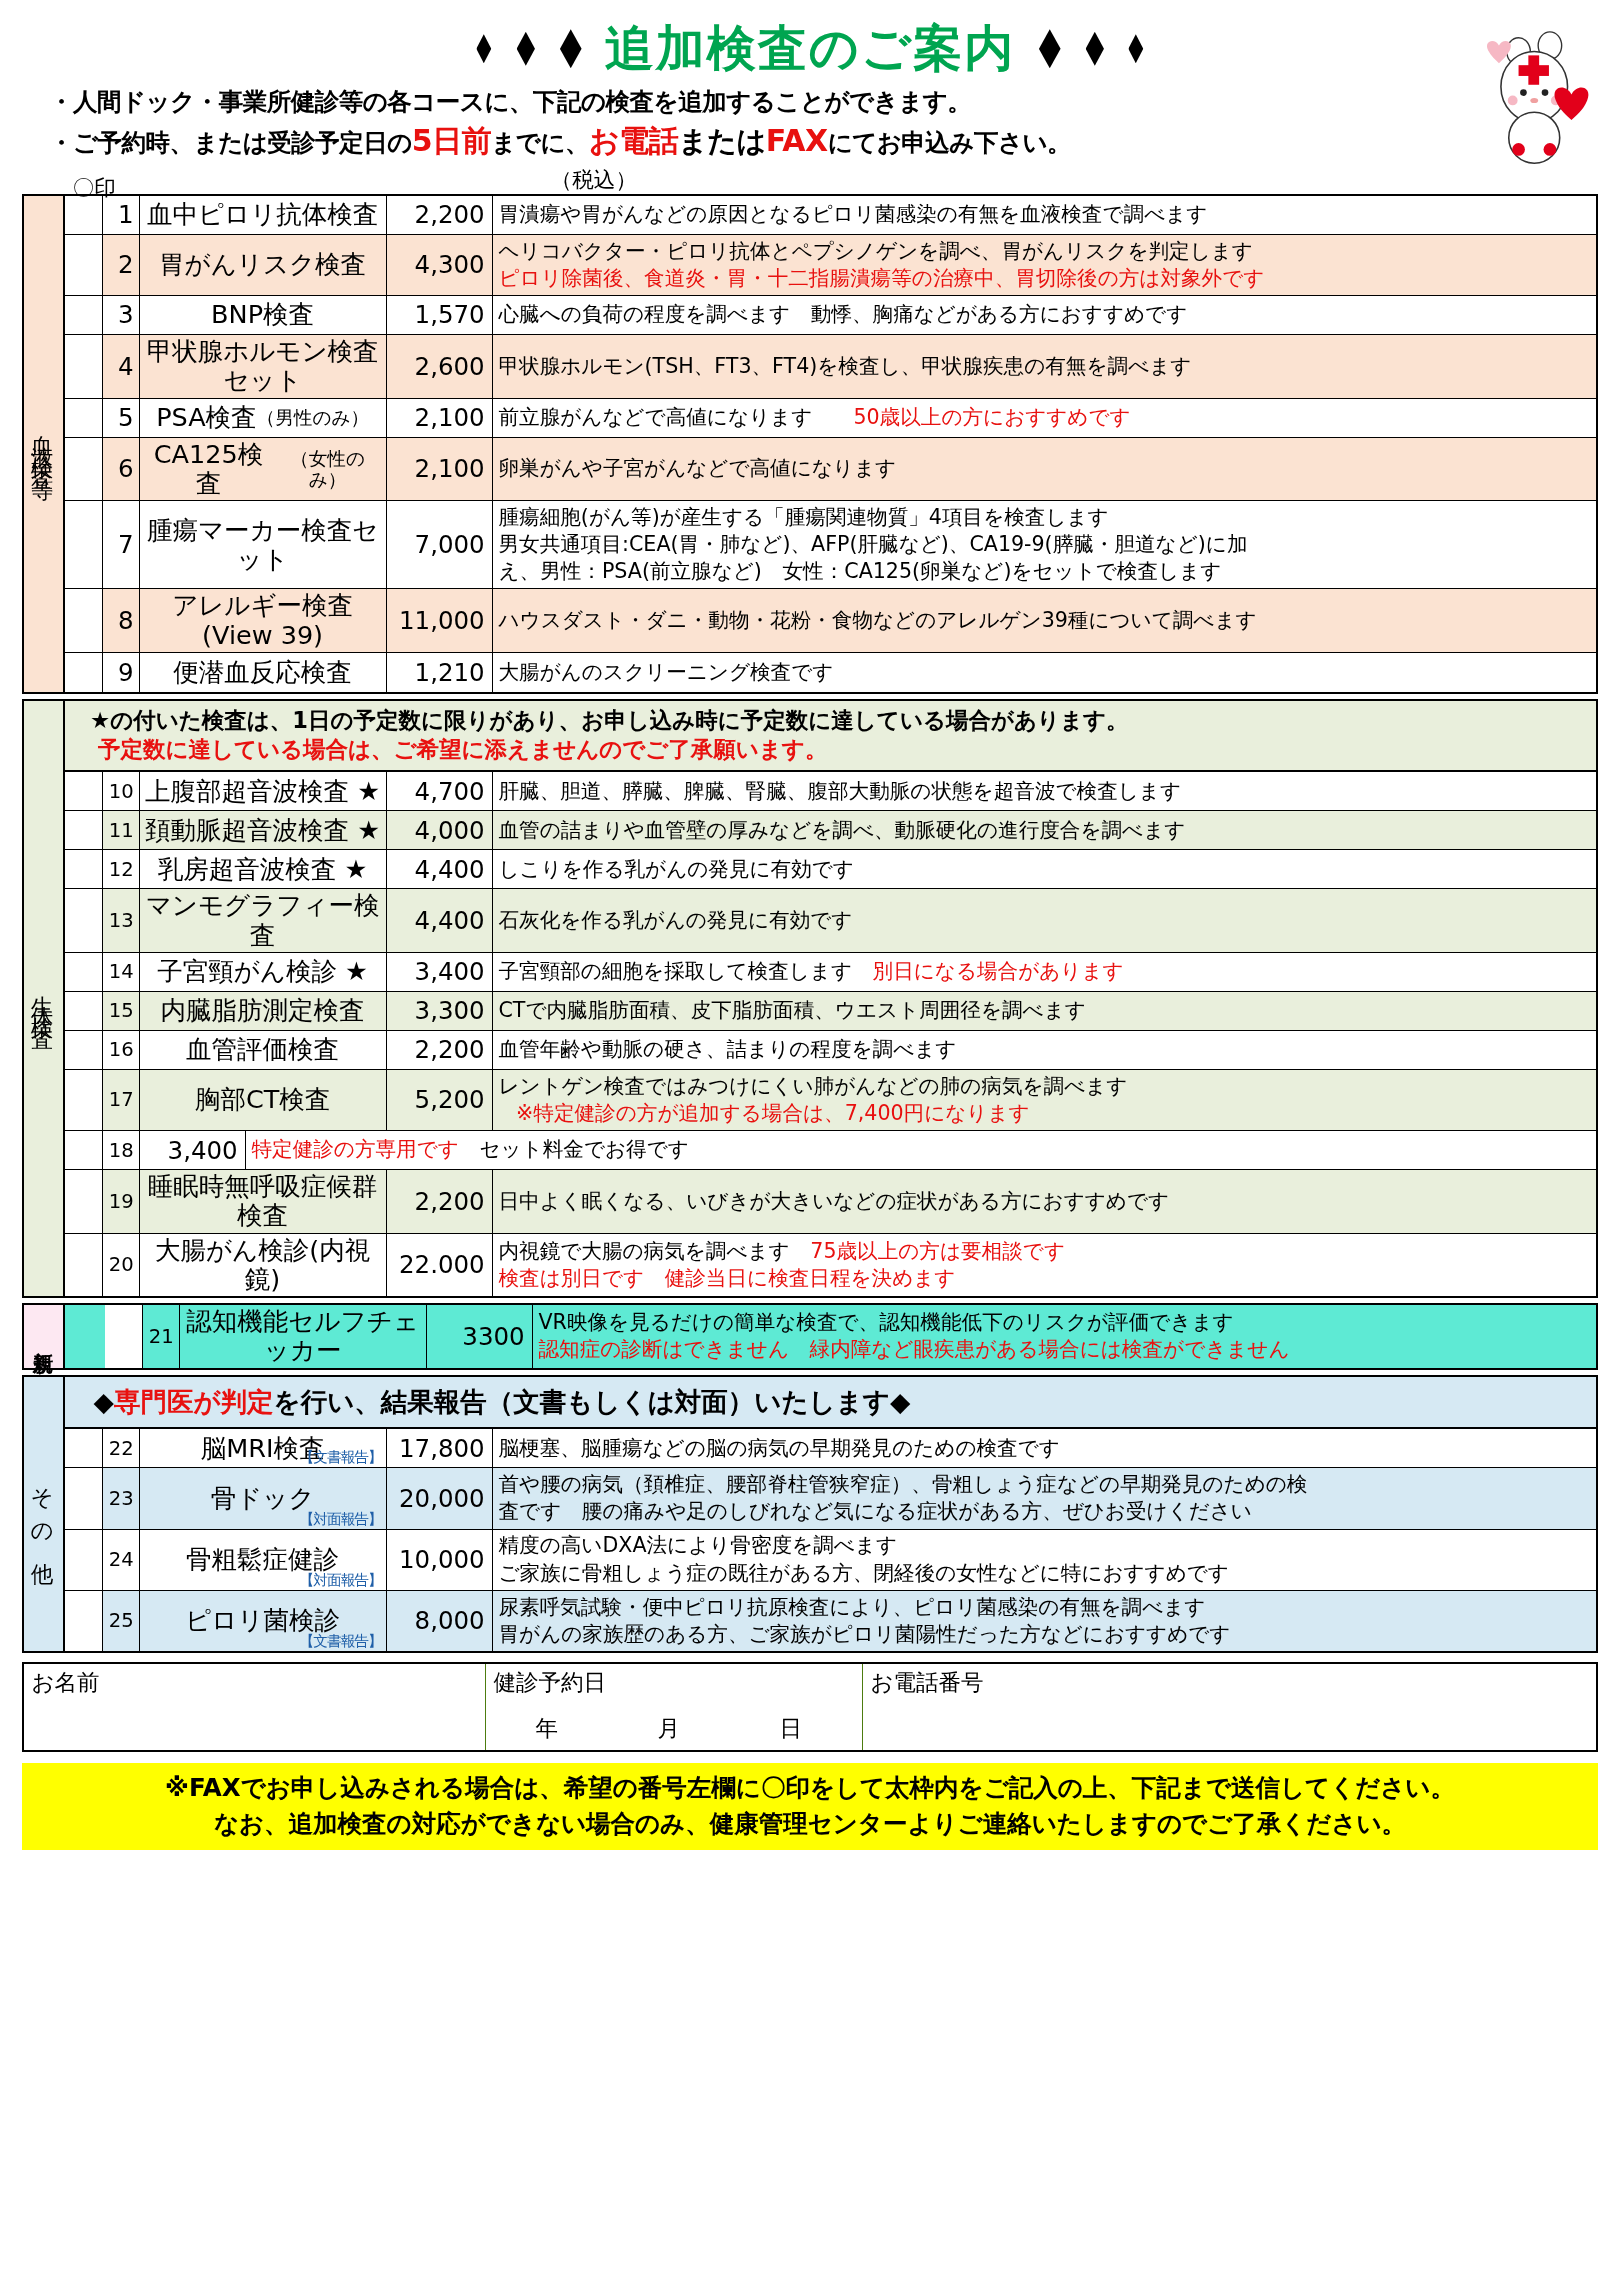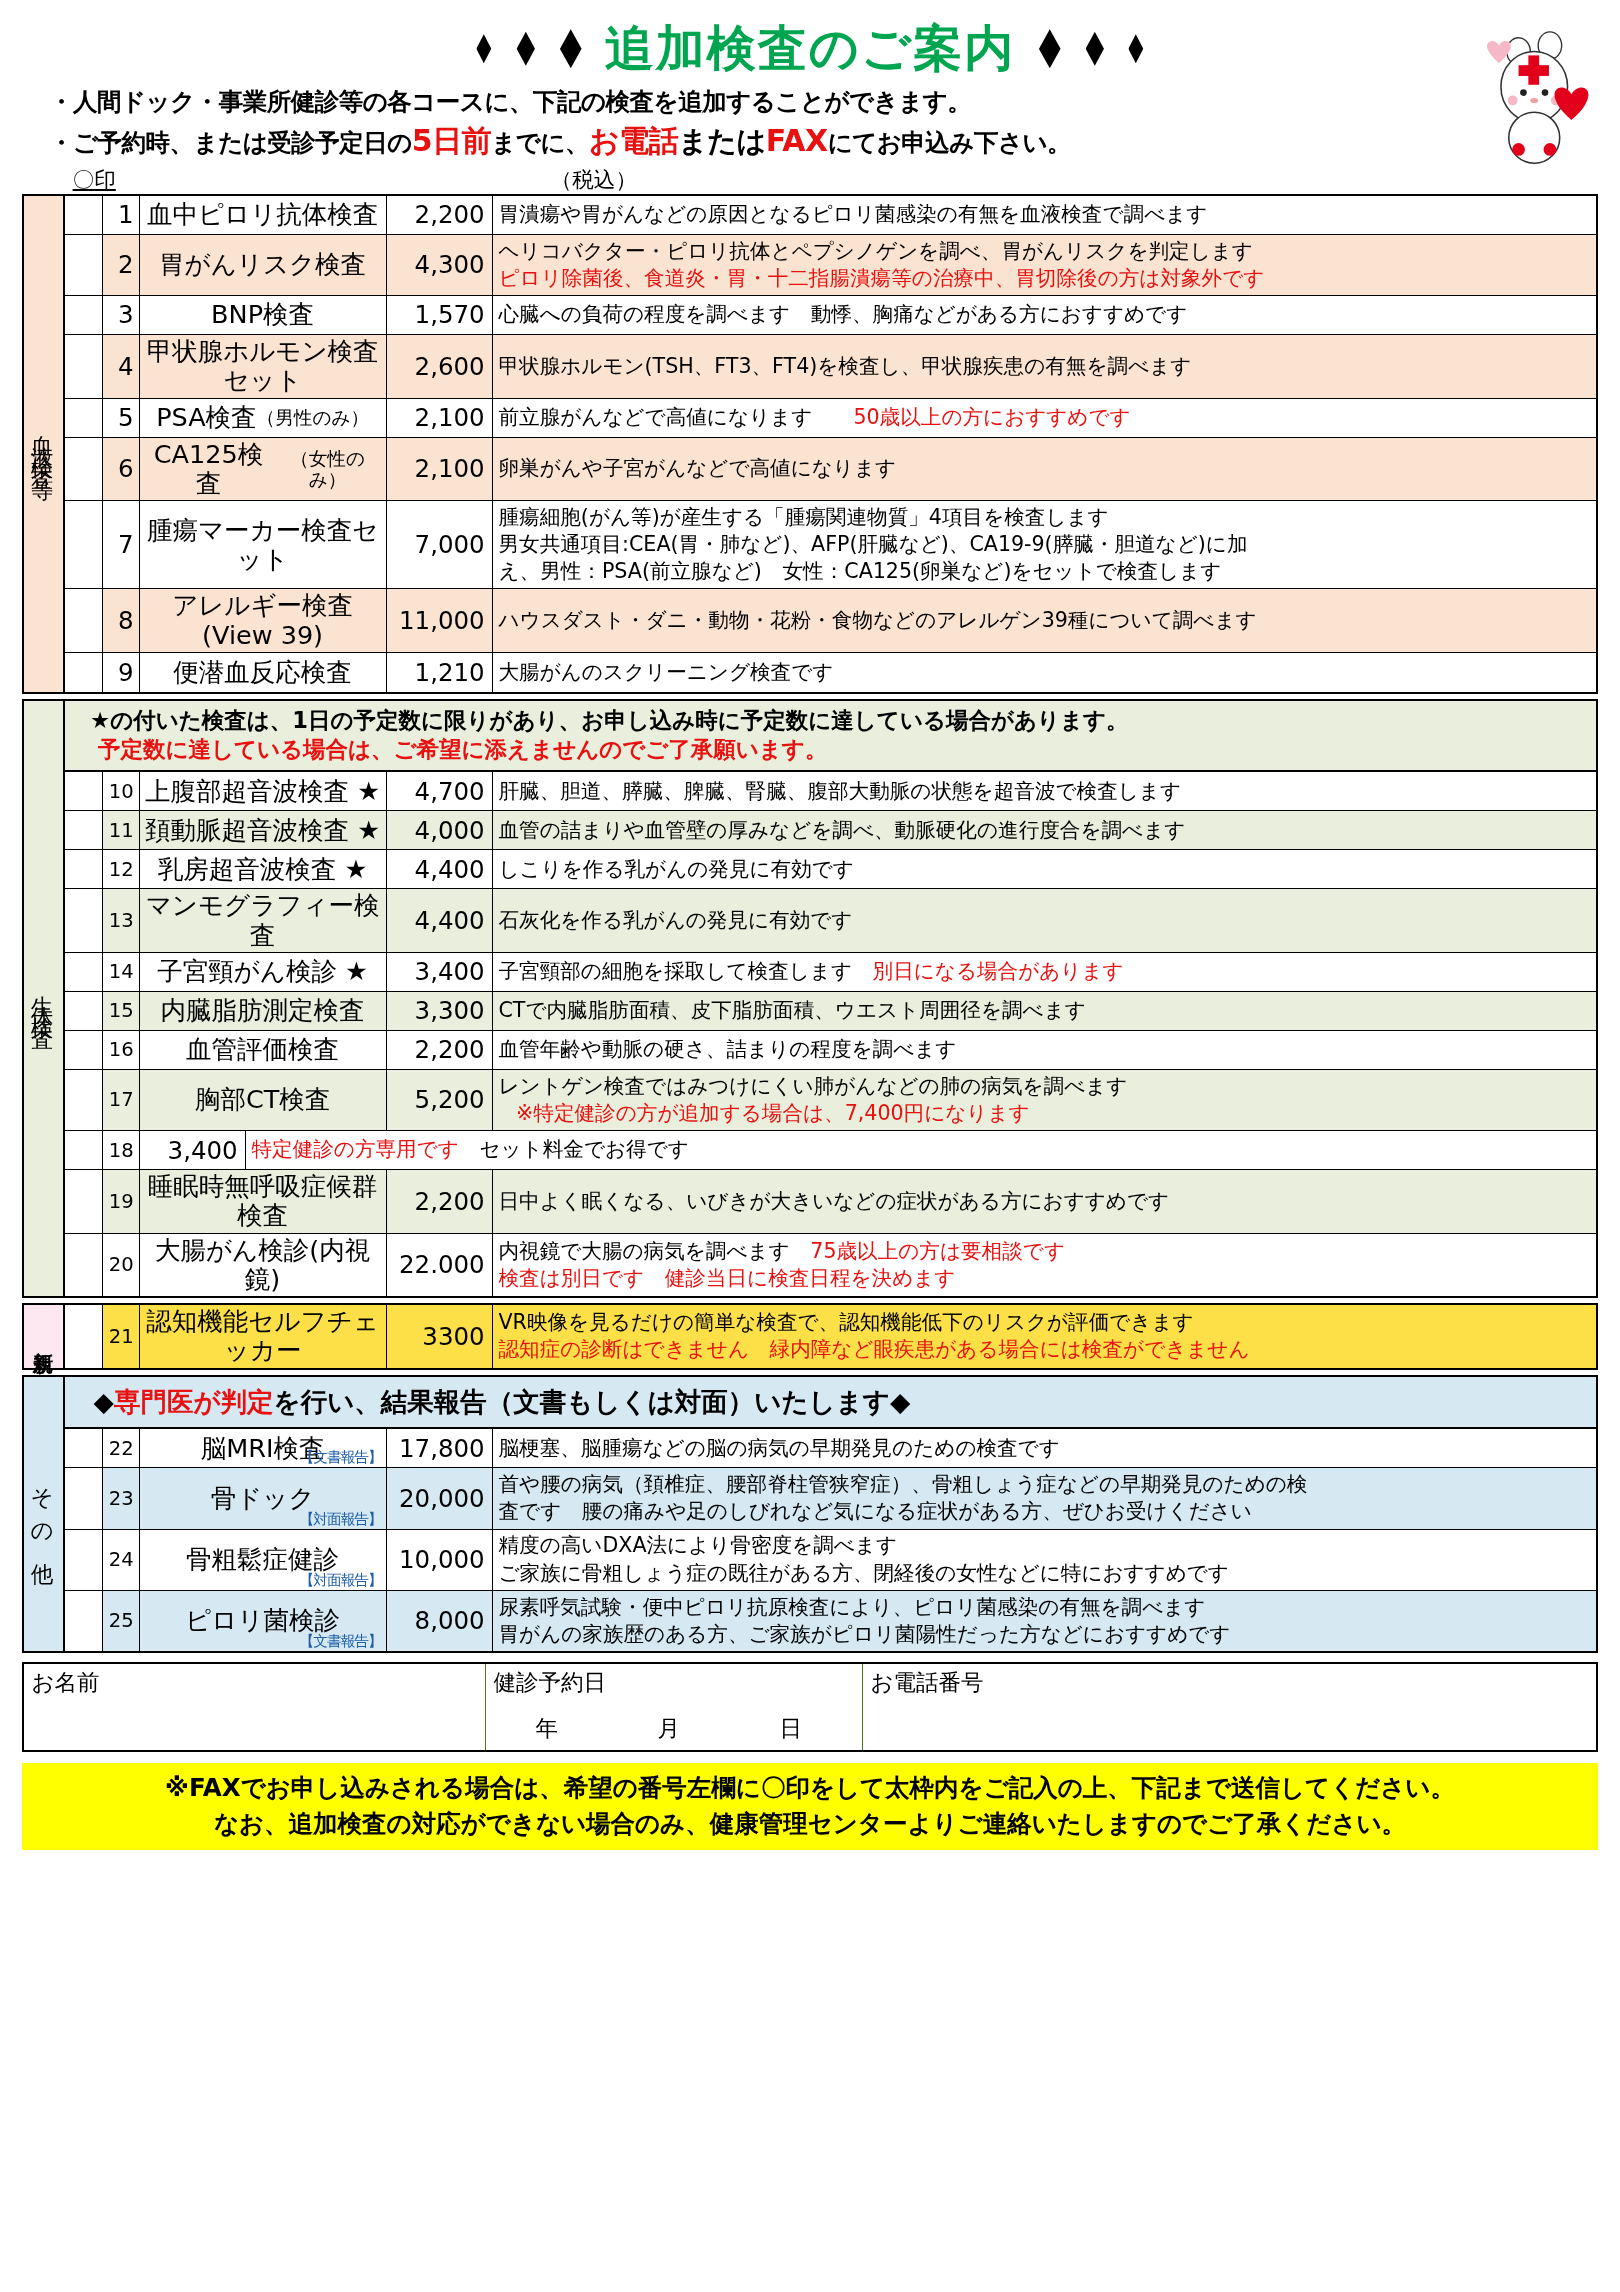--- a/index.html
+++ b/index.html
@@ -75,21 +75,21 @@
     height: 152px;
   }
 
   
   .prelabels {
     position: relative;
     height: 29px;
     font-size: 21.6px;
     margin-top: 2px;
   }
-  .prelabels .maru { position: absolute; left: 51px; top: 0; text-decoration: underline; }
+  .prelabels .maru { position: absolute; left: 51px; top: 8px; }
   .prelabels .tax  { position: absolute; left: 529px; top: 0; }
 
   
   .block {
     border: 2.9px solid #000;
     box-sizing: border-box;
     display: flex;
     width: 100%;
   }
   .block + .block { margin-top: 4.9px; }
@@ -145,21 +145,21 @@
     display: flex; flex-direction: column; justify-content: center;
     padding: 2.9px 5.9px; box-sizing: border-box;
     font-size: 20.6px; line-height: 1.32;
   }
   .c-desc .ln { white-space: nowrap; }
   .indent { padding-left: 17.6px; }
 
   
   .tint-a  { background: #fbe3d2; }
   .tint-g  { background: #e9efdc; }
-  .tint-p  { background: #fde047; }
+  .tint-p  { background: #5eead4; padding-left: 40px; }
   .tint-b  { background: #d6e9f3; }
   .white   { background: #ffffff; }
 
   .cat-a  { background: #fbe3d2; }
   .cat-g  { background: #e9efdc; }
   .cat-p  { background: #fde8f2; }
   .cat-b  { background: #d6e9f3; }
 
   
   .notice {

